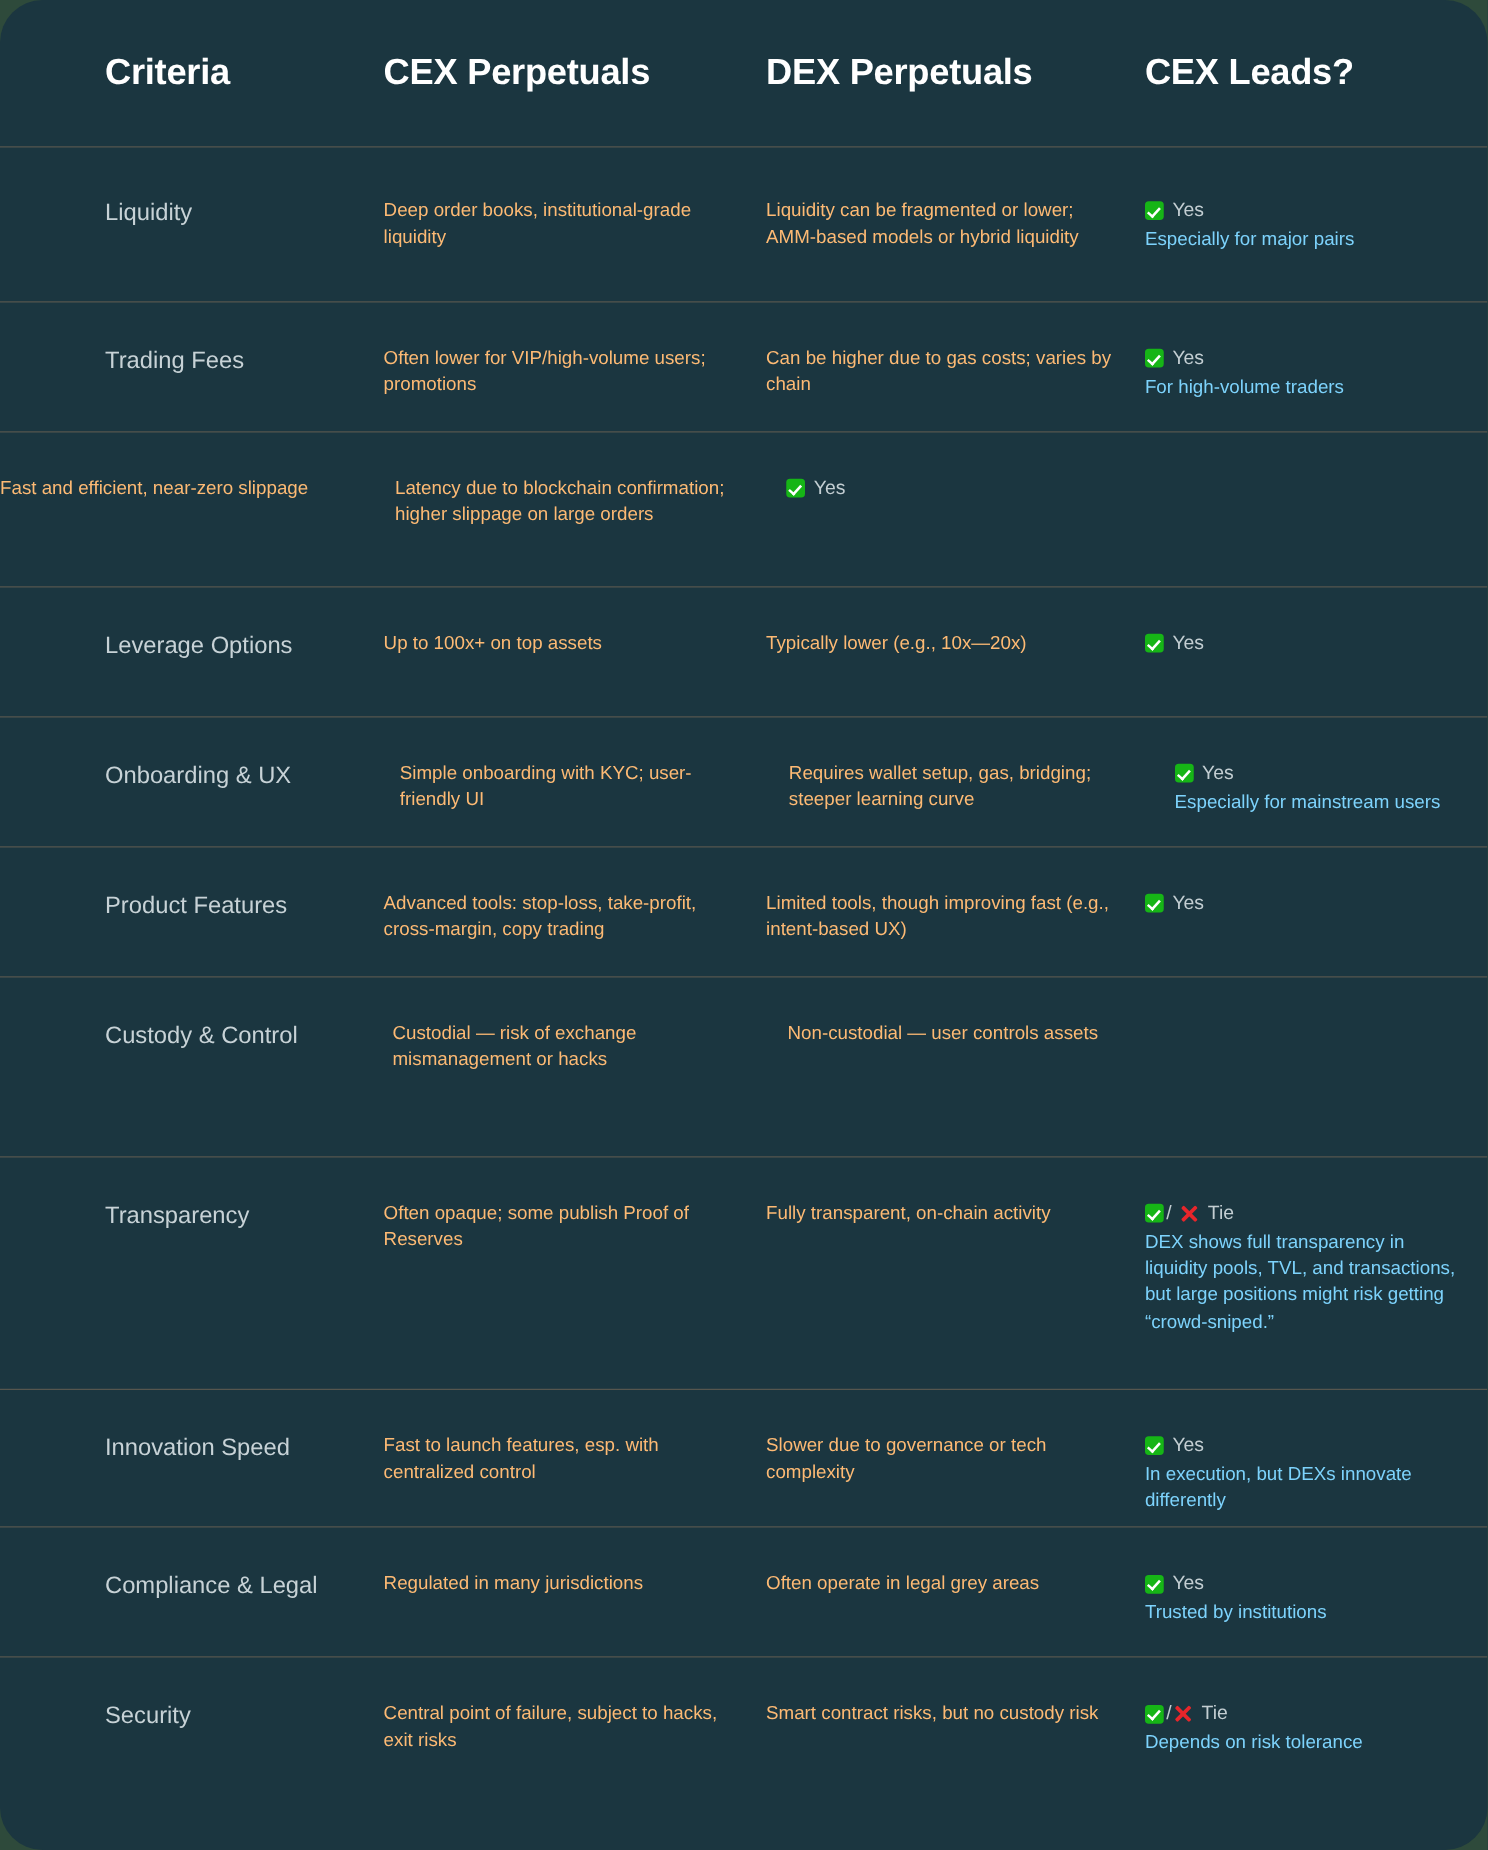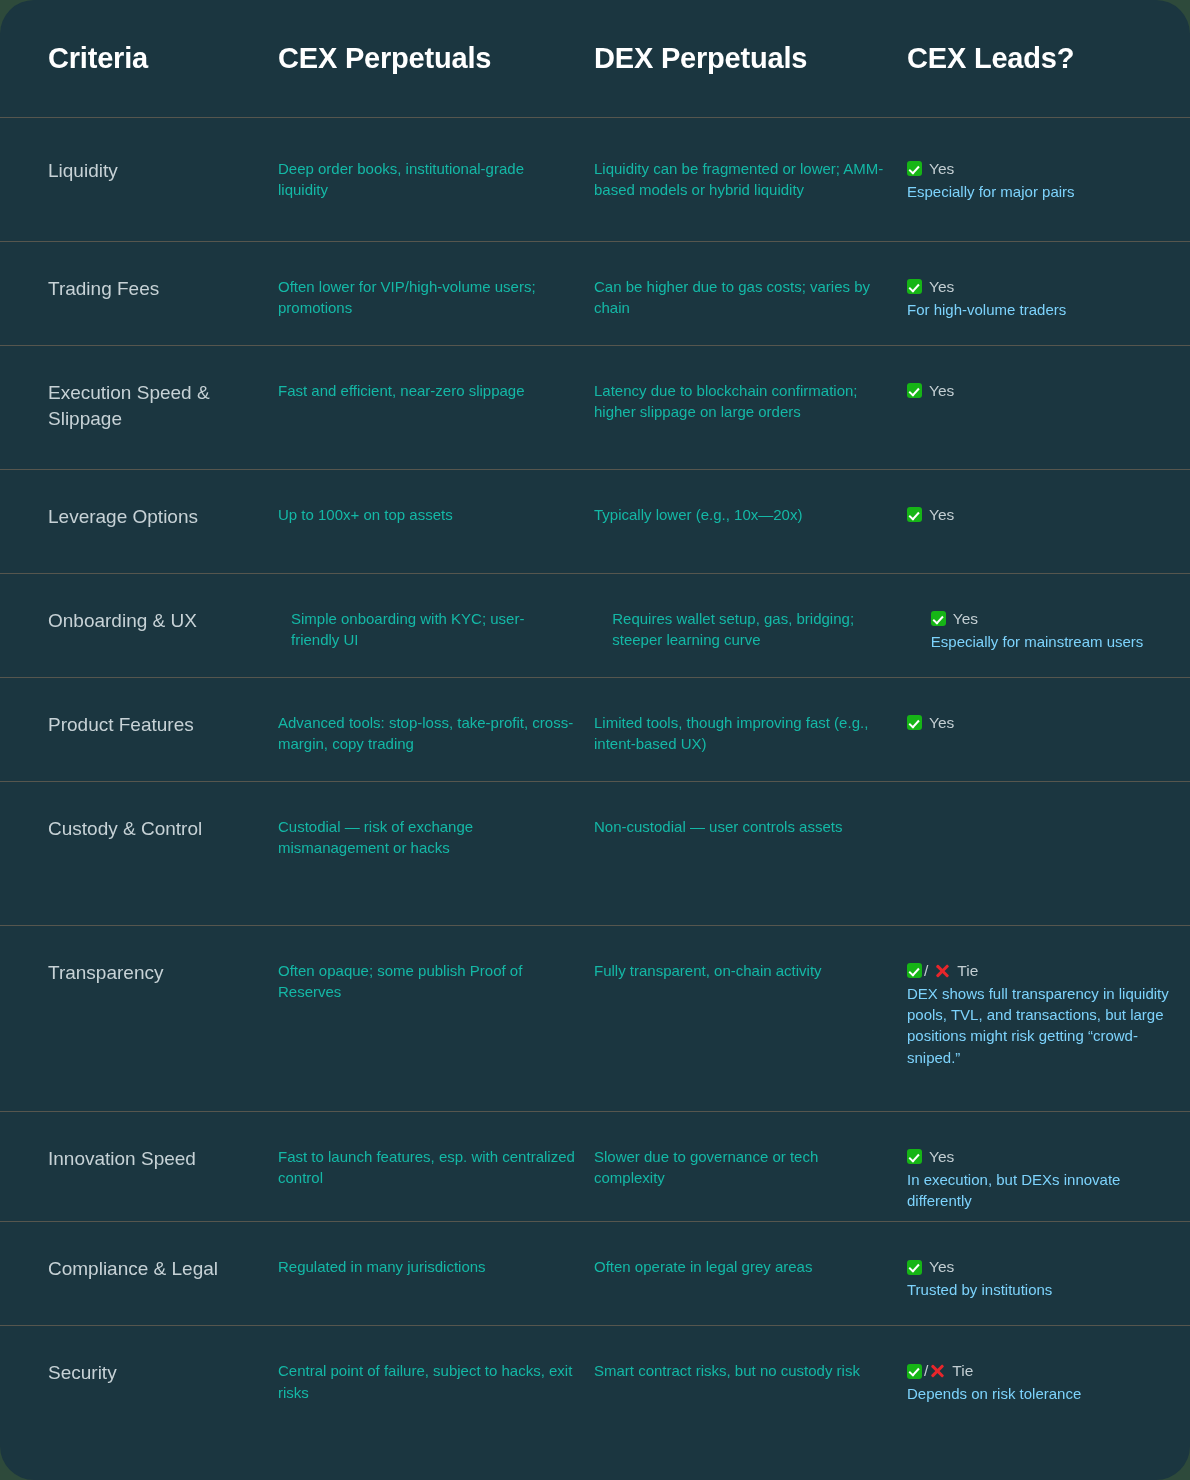--- a/index.html
+++ b/index.html
@@ -40,21 +40,21 @@
     height: 118px;
     align-items: center;
     border-bottom: 1px solid #56564e;
   }
 
   .cell {
     padding-right: 18px;
   }
 
   
-  .c-criteria  { width: 278px; padding-left: 48px; }
+  .c-criteria  { width: 278px; padding-left: 48px; margin-left: 36px; }
   .c-cex       { width: 316px; }
   .c-dex       { width: 313px; }
   .c-verdict   { width: 283px; }
 
   
   .row.header .cell {
     color: #ffffff;
     font-size: 29px;
     font-weight: 700;
     letter-spacing: -0.2px;
@@ -65,21 +65,21 @@
   .row.body { padding-top: 0; padding-bottom: 0; }
 
   .criteria-label {
     color: #c7d2d6;
     font-size: 19px;
     line-height: 1.38;
     font-weight: 400;
   }
 
   .desc {
-    color: #14b8a6;
+    color: #fdba74;
     font-size: 15px;
     line-height: 1.42;
     font-weight: 400;
   }
 
   .verdict-head {
     color: #c3ced2;
     font-size: 15.5px;
     line-height: 1.4;
     display: flex;
@@ -184,23 +184,20 @@
           </div>
           <div class="cell c-verdict">
             <div class="verdict-head">
               <span class="ico-check"></span>
               <span class="vlabel">Yes</span>
             </div>
             <div class="verdict-note">For high-volume traders</div>
           </div>
         </div>
         <div class="row body" style="min-height: 124px; padding-top: 34px; padding-bottom: 10px;">
-          <div class="cell c-criteria">
-            <div class="criteria-label">Execution Speed &amp; Slippage</div>
-          </div>
           <div class="cell c-cex">
             <div class="desc">Fast and efficient, near-zero slippage</div>
           </div>
           <div class="cell c-dex">
             <div class="desc">Latency due to blockchain confirmation; higher slippage on large orders</div>
           </div>
           <div class="cell c-verdict">
             <div class="verdict-head">
               <span class="ico-check"></span>
               <span class="vlabel">Yes</span>

